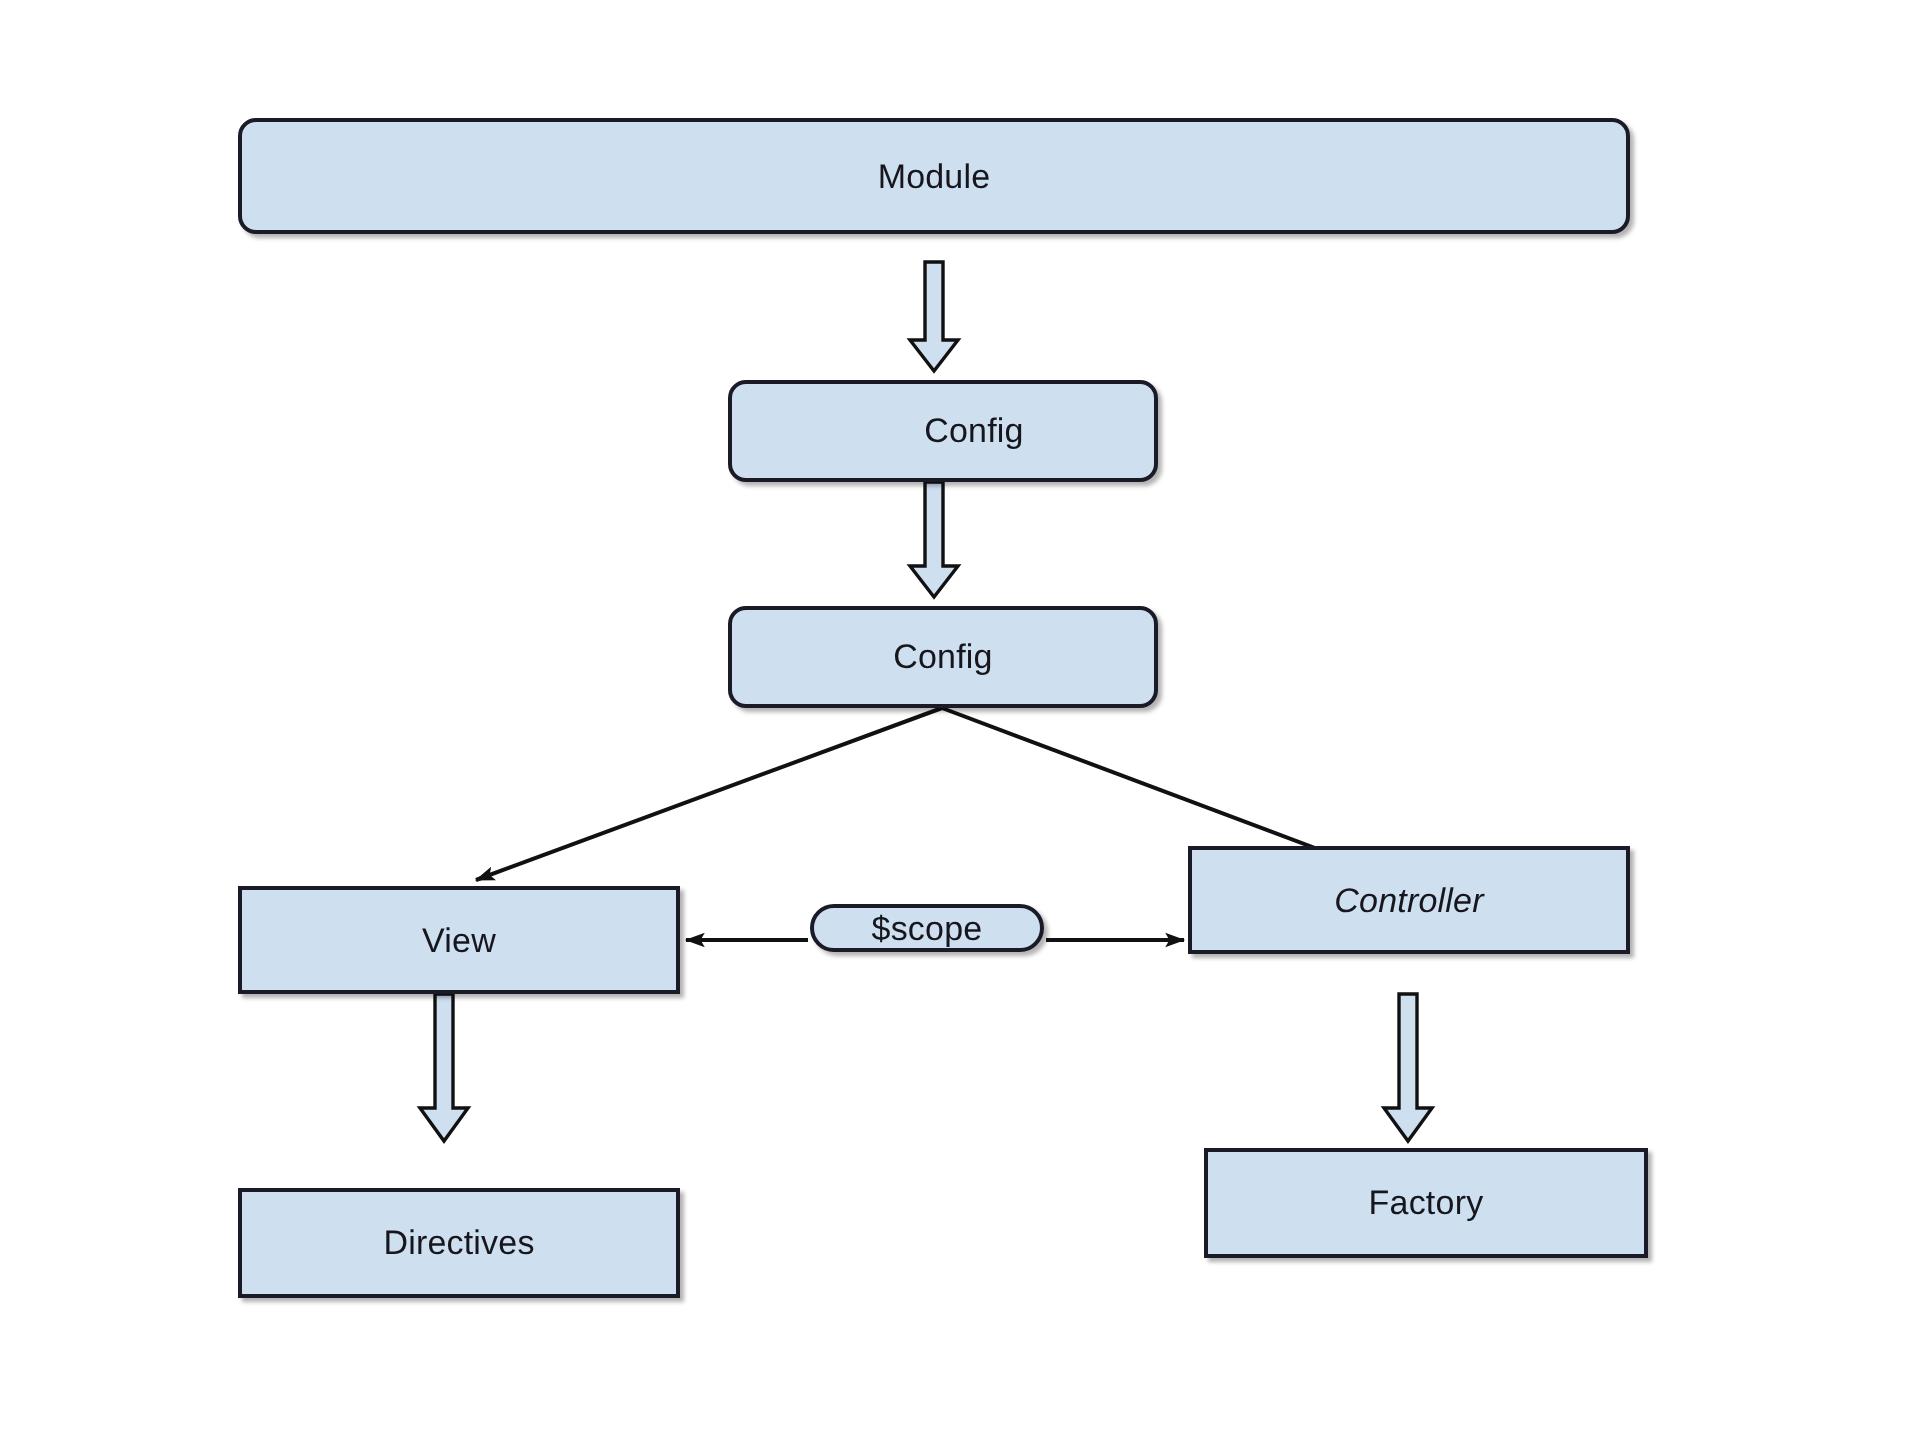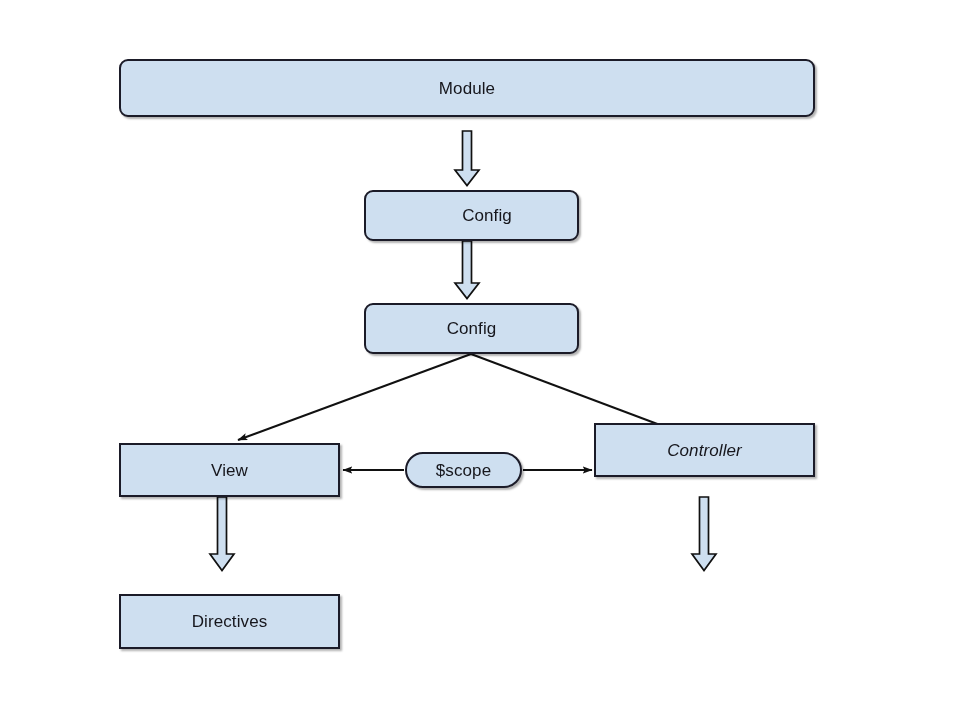--- a/index.html
+++ b/index.html
@@ -89,26 +89,29 @@
   </div>
 
   <div class="node rounded" style="left:364px; top:303px; width:215px; height:51px;">
     <span class="node-label">Config</span>
   </div>
 
   <div class="node sharp" style="left:119px; top:443px; width:221px; height:54px;">
     <span class="node-label">View</span>
   </div>
 
-  <div class="node pill" style="left:405px; top:452px; width:117px; height:36px; z-index:3;">
+  <div class="node pill" style="left:405px; top:452px; width:117px; height:24px; z-index:3;">
     <span class="node-label">$scope</span>
   </div>
 
   <div class="node sharp" style="left:594px; top:423px; width:221px; height:54px;font-style:italic;">
     <span class="node-label">Controller</span>
   </div>
 
   <div class="node sharp" style="left:119px; top:574px; width:221px; height:55px;margin-top:20px;">
     <span class="node-label">Directives</span>
   </div>
 
+  <div class="node sharp" style="left:602px; top:574px; width:222px; height:55px;">
+    <span class="node-label">Factory</span>
+  </div>
 
 </div>
 
 </body></html>

